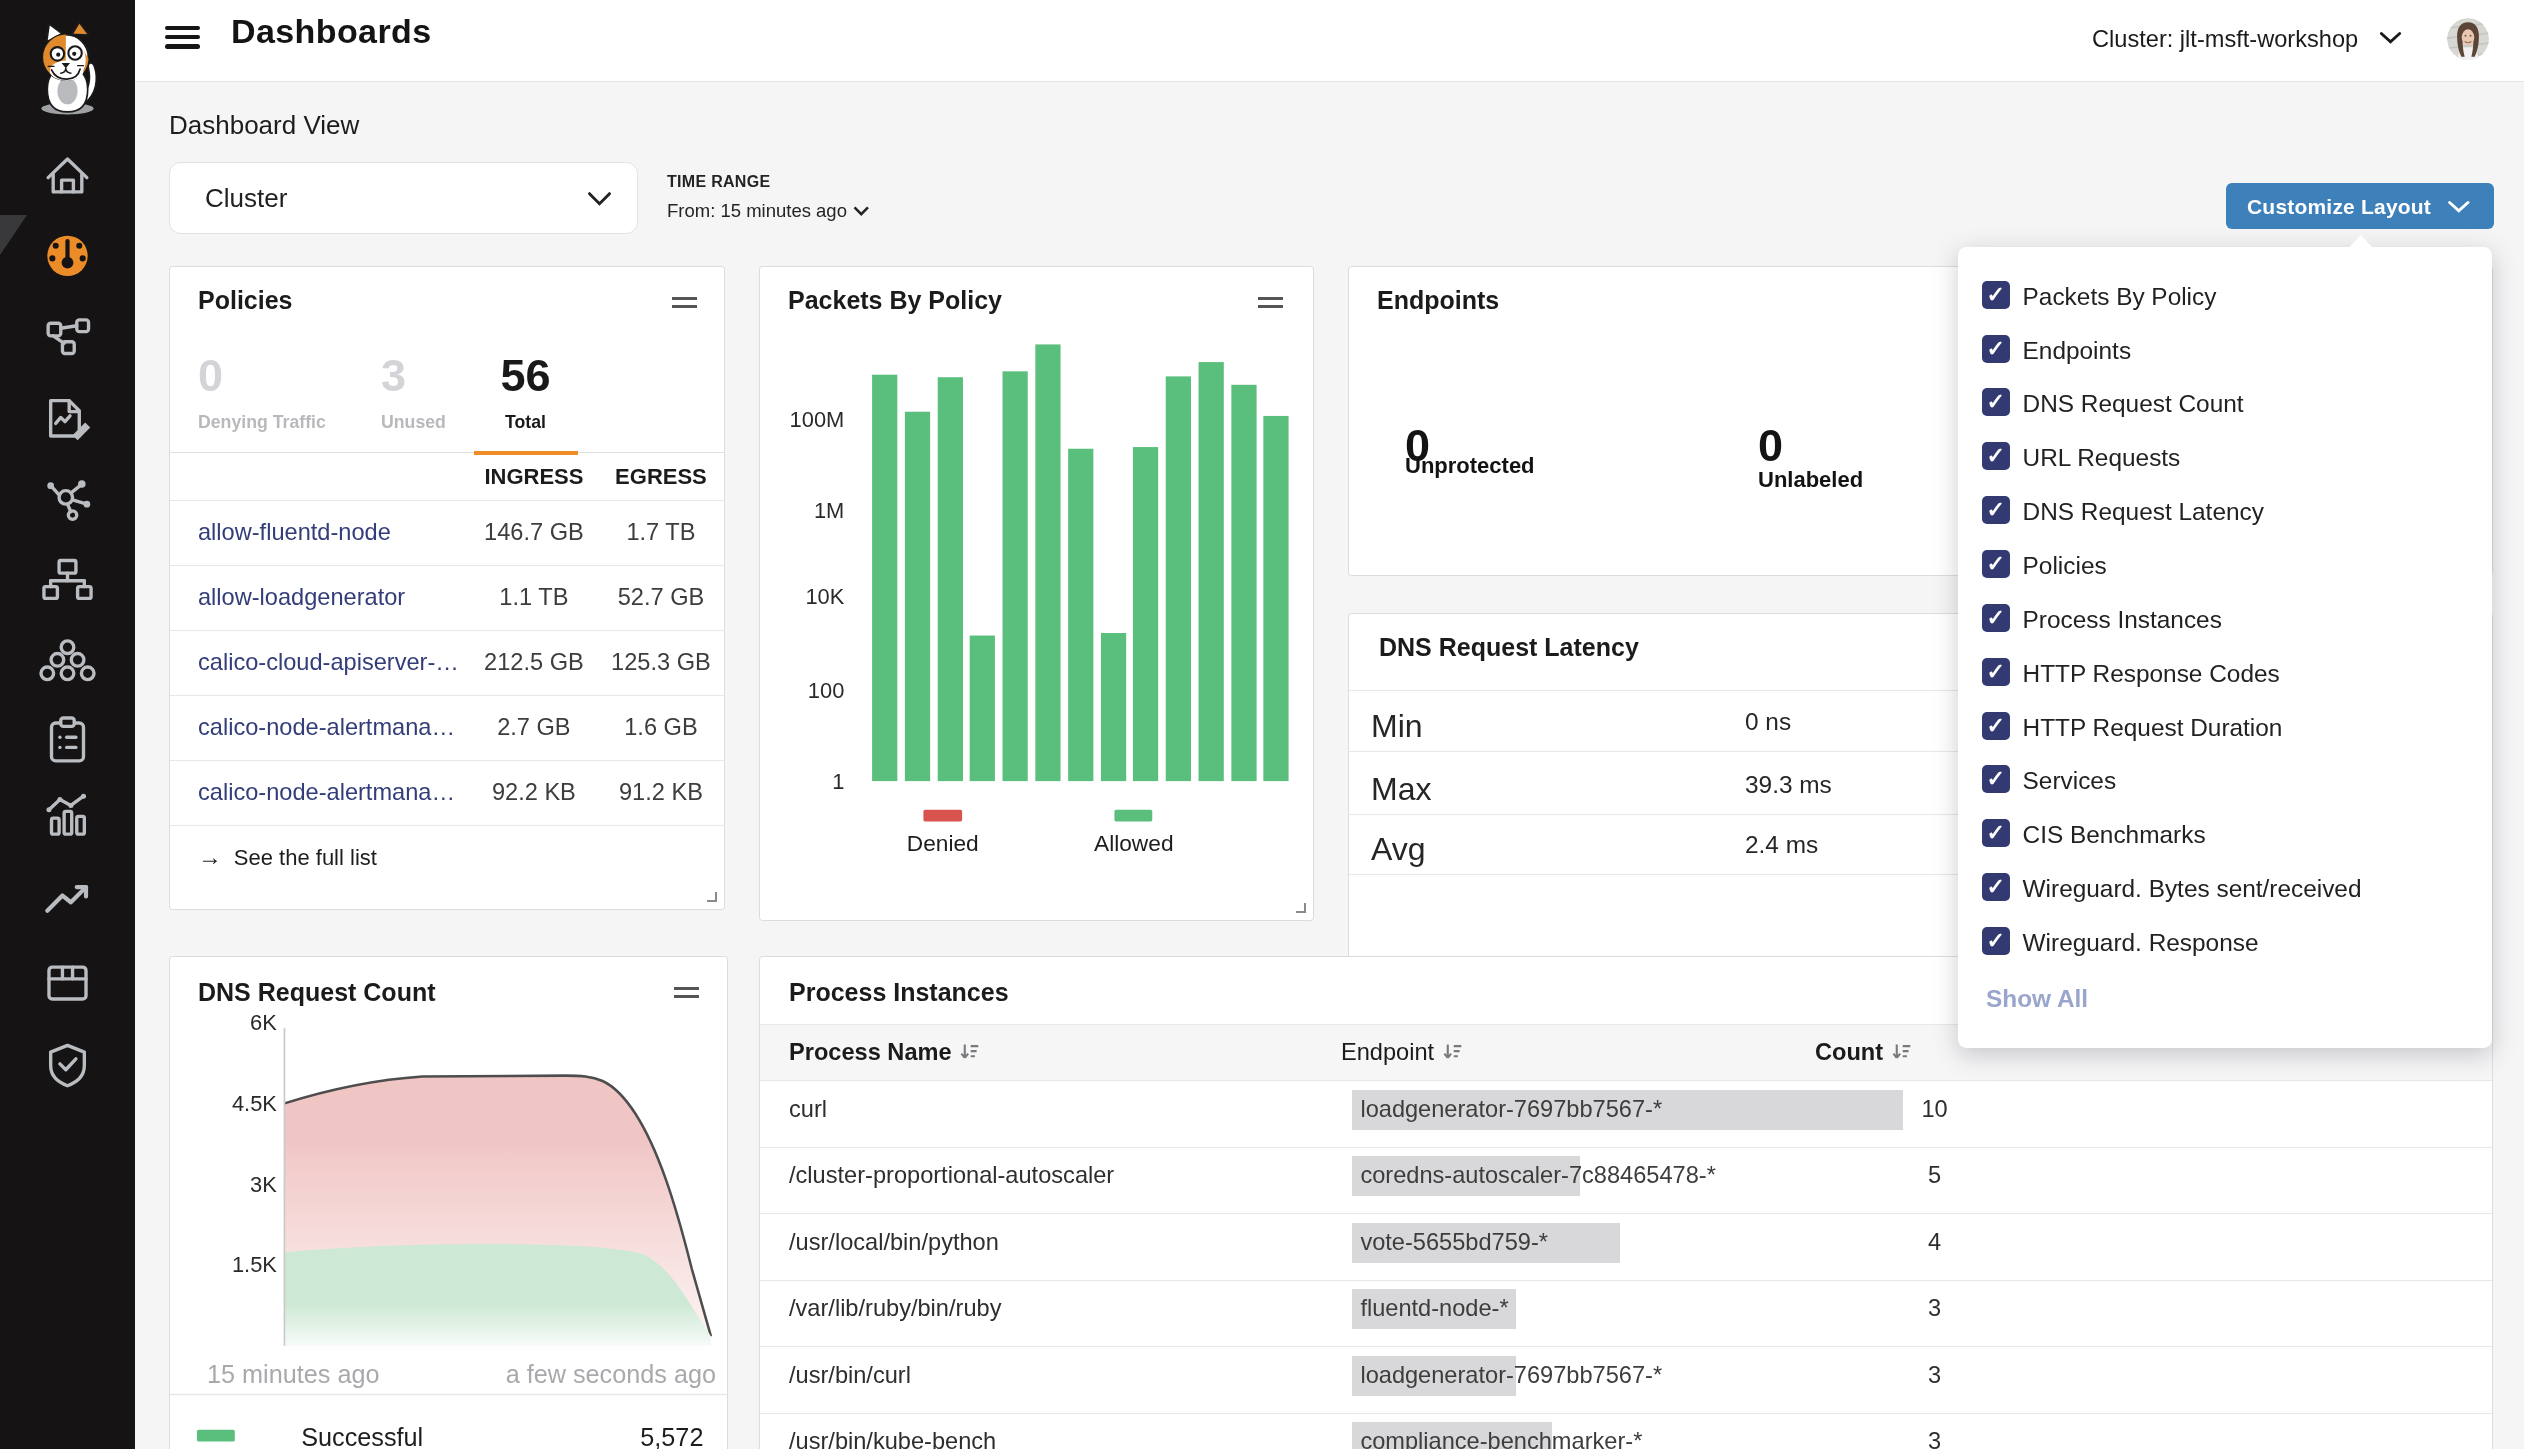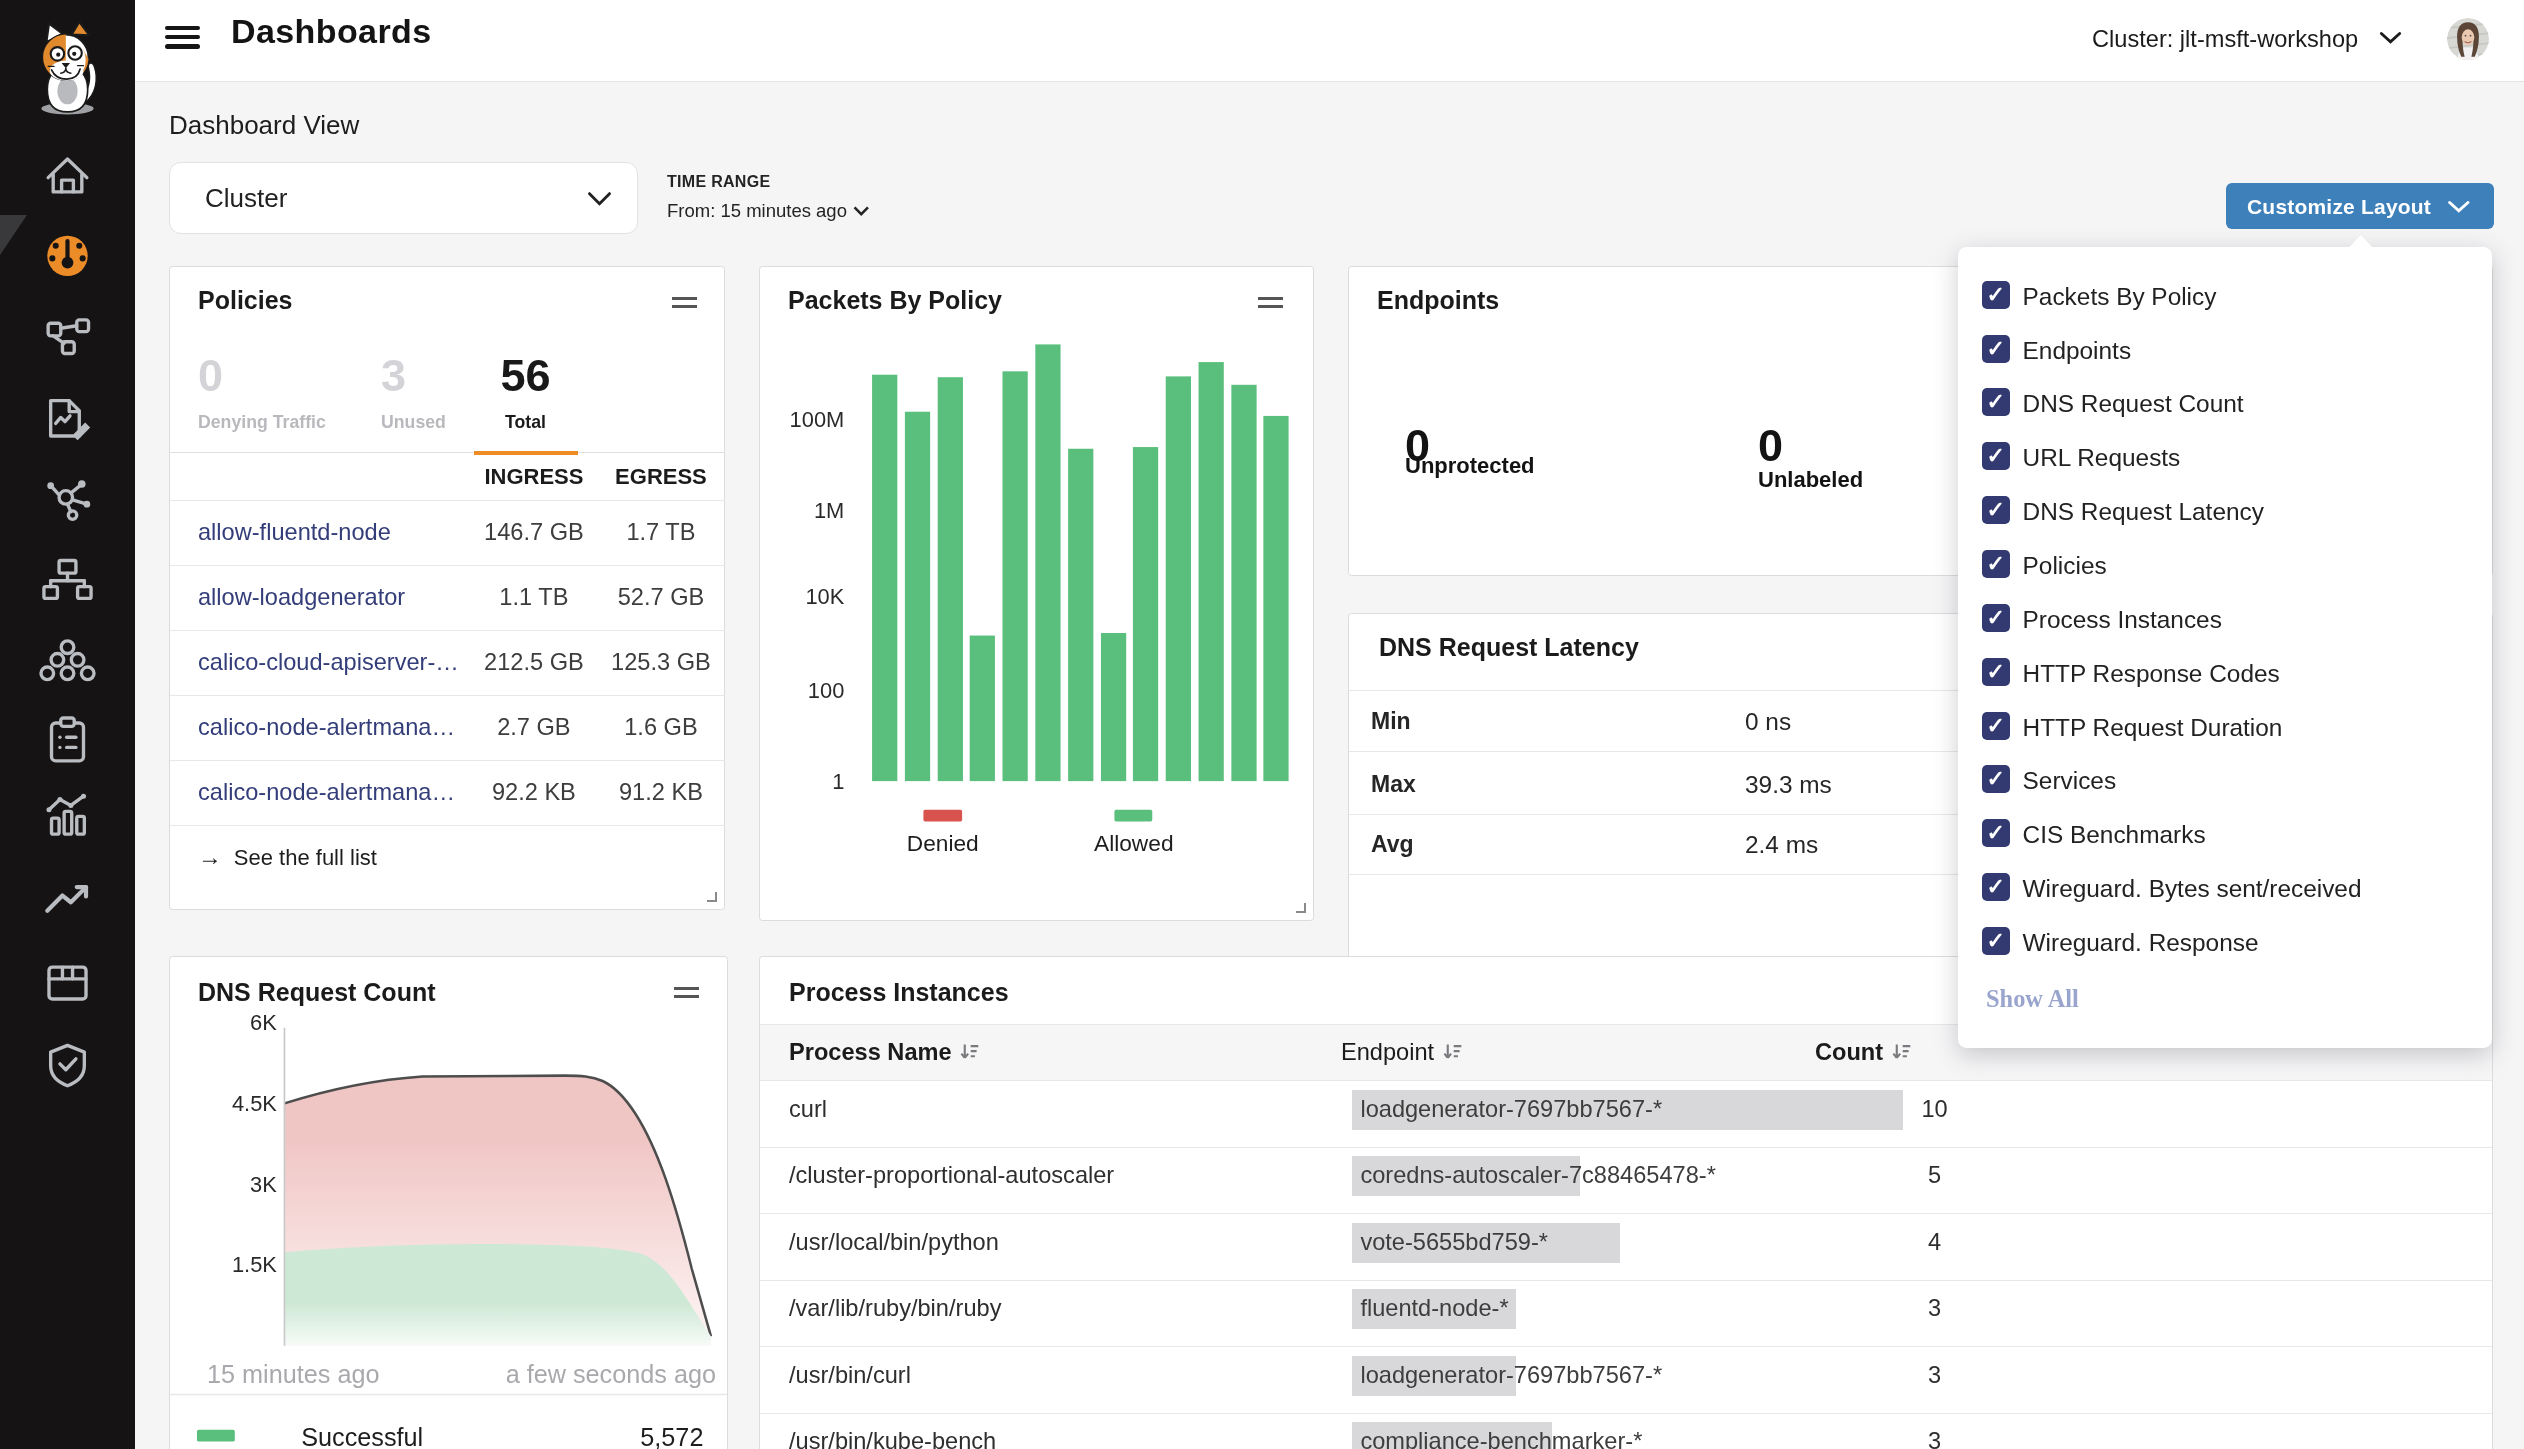--- a/index.html
+++ b/index.html
@@ -26,36 +26,36 @@
 .ctitle { position:absolute; font-size:25px; font-weight:bold; color:#1b1b1b; }
 .handle { position:absolute; width:25px; }
 .handle div { height:3.4px; background:#555; margin-bottom:4.2px; }
 .rcorner { position:absolute; width:10px; height:10px; border-right:2.5px solid #8a8a8a; border-bottom:2.5px solid #8a8a8a; }
 
 .panel { left:1958px; top:247px; width:534px; height:801px; background:#fff; border-radius:8.4px; box-shadow:0 6.7px 25px rgba(60,60,70,0.25); z-index:30; }
 .caret { left:2349px; top:235px; width:23.6px; height:12.6px; z-index:31; }
 .pitem { position:absolute; left:23.6px; height:29px; }
 .cbox { position:absolute; left:0; top:0; width:28px; height:28px; background:#333a72; border-radius:5px; color:#fff; font-size:22px; font-weight:bold; text-align:center; line-height:28px; }
 .plabel { position:absolute; left:41px; top:1.7px; font-size:24.4px; color:#222; white-space:nowrap; }
-.showall { position:absolute; left:28px; font-size:24.4px; font-weight:bold; color:#9aa5ce;font-family:Liberation Serif, serif; }
+.showall { position:absolute; left:28px; font-size:24.4px; font-weight:bold; color:#9aa5ce; }
 
 .link { color:#333d79; }
 .gray { color:#d4d4d8; }
 .gray2 { color:#b9b9bd; }
 .pstat { position:absolute; top:84px; }
 .pstat .num { font-size:45px; font-weight:bold; line-height:49px; }
 .pstat .lbl { font-size:17.7px; font-weight:bold; margin-top:11.8px; }
 .ptable { border-collapse:collapse; font-size:23.6px; }
 .ptable td { border-bottom:1.7px solid #e8e8ea; height:65px; padding:0; white-space:nowrap; }
 .ptable td:first-child { padding-left:28px; width:283px; }
 .ptable td:nth-child(2) { text-align:center; width:121px; color:#3d3d3d; }
 .ptable td:nth-child(3) { text-align:center; width:123px; color:#3d3d3d; }
 .ptable .phead td { font-weight:bold; color:#1b1b1b; height:46px; font-size:22px; }
 .lrow { position:absolute; left:0; width:100%; height:61px; border-bottom:1.7px solid #e8e8ea; }
-.lrow .ll { position:absolute; left:22px; top:17px; font-size:23px; color:#262626;font-weight:bold; }
+.lrow .ll { position:absolute; left:22px; top:17px; font-size:32px; color:#262626; }
 .lrow .lv { position:absolute; left:396px; top:17px; font-size:24.4px; color:#262626; }
 .prow { position:absolute; left:0; width:100%; height:66px; border-bottom:1.7px solid #e8e8ea; }
 .prow .pn { position:absolute; left:29px; top:14.3px; font-size:23.6px; color:#2e2e2e; }
 .prow .bar { position:absolute; left:592px; top:8.4px; height:40px; background:#d8d8da; font-size:23.6px; color:#3d3d3d; padding-left:8.4px; line-height:39px; white-space:nowrap; overflow:visible; }
 .prow .cnt { position:absolute; left:1145px; width:59px; text-align:center; top:14.3px; font-size:23.6px; color:#2e2e2e; }
 </style>
 </head>
 <body>
 <div class="abs sidebar">
   <div class="abs tri"></div>

